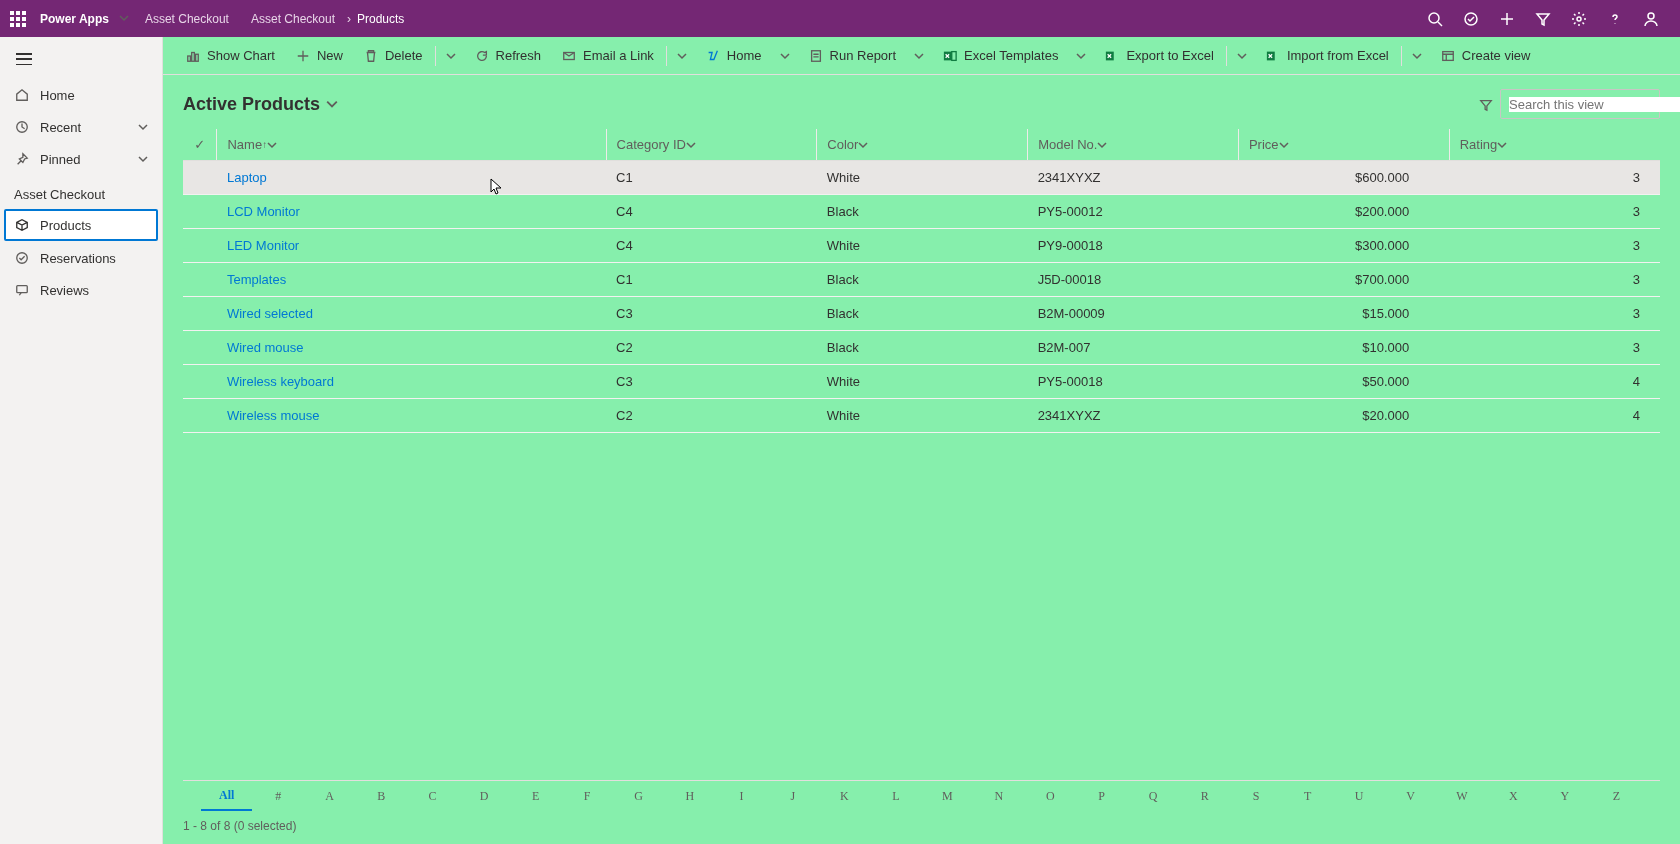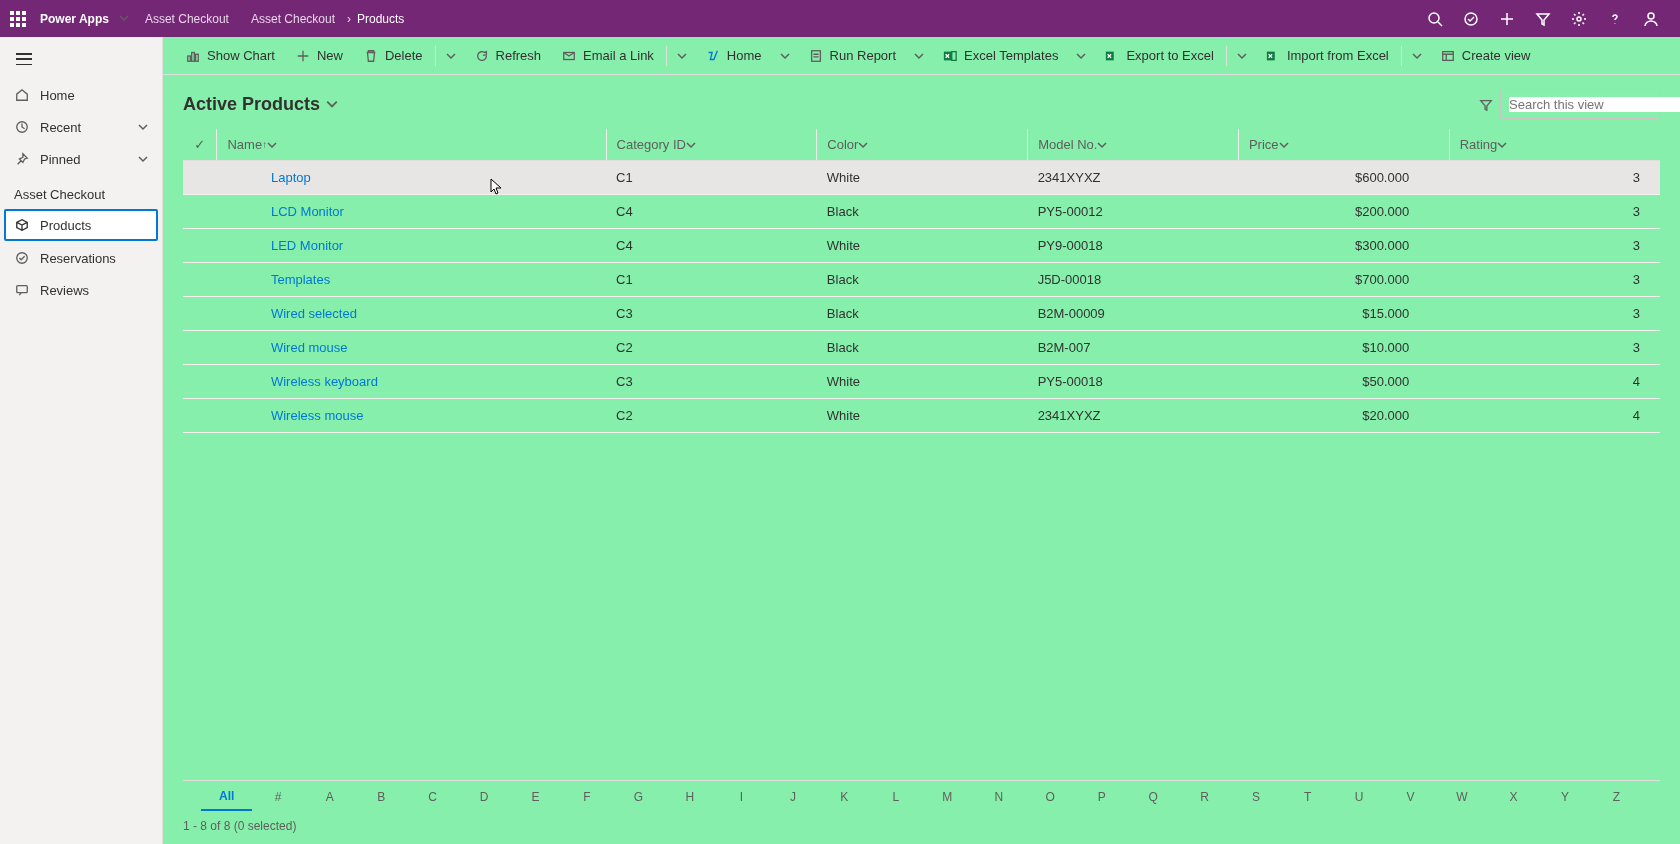--- a/index.html
+++ b/index.html
@@ -60,32 +60,32 @@
     .table-wrap { flex: 1; overflow: auto; padding: 0 20px; }
     table { width: 100%; border-collapse: collapse; font-size: 13px; }
     thead th { text-align: left; font-weight: 400; color: #605e5c; padding: 8px 10px; border-bottom: 1px solid #e1dfdd; border-left: 1px solid #edebe9; position: relative; cursor: pointer; }
     thead th:first-child { border-left: none; width: 28px; text-align: center; }
     thead th:nth-child(2) { border-left: 1px solid #edebe9; }
     thead th .th-label { display: flex; align-items: center; }
     tbody tr { border-bottom: 1px solid #f3f2f1; }
     tbody tr.selected { background: #e8e6e4; }
     tbody td { padding: 9px 10px; color: #323130; }
     tbody td:first-child { width: 28px; }
-    tbody td a { color: #0078d4; text-decoration: none; cursor: pointer; margin-left: 44px; }
+    tbody td a { color: #0078d4; text-decoration: none; cursor: pointer; }
     .col-name { width: 360px; }
     .col-cat { width: 195px; }
     .col-color { width: 195px; }
     .col-model { width: 195px; }
     .col-price { width: 195px; text-align: right; padding-right: 40px; }
     .col-rating { width: 195px; text-align: right; padding-right: 20px; }
     th.col-price .th-label, th.col-rating .th-label { justify-content: flex-start; }
     
     
     .alpha-bar { height: 32px; border-top: 1px solid #e1dfdd; display: flex; align-items: center; padding: 0 18px; font-size: 12px; color: #605e5c; margin: 0 20px; }
-    .alpha { flex: 1; text-align: center; cursor: pointer; padding: 6px 0; }
+    .alpha { flex: 1; text-align: center; cursor: pointer; padding: 6px 0; font-family: Liberation Serif, serif; }
     .alpha.active { color: #0078d4; border-bottom: 2px solid #0078d4; font-weight: 600; }
     
     
     .status-bar { height: 28px; display: flex; align-items: center; padding: 0 20px; font-size: 12px; color: #605e5c; margin: 0 0 4px 0; }
     
     .chev-svg { width: 10px; height: 10px; }
     .chev-svg path { fill: none; stroke: #605e5c; stroke-width: 1.5; }
     .sort-arrow { font-size: 10px; }
     
     .cursor { position: absolute; left: 490px; top: 178px; width: 12px; height: 18px; pointer-events: none; z-index: 1000; }

